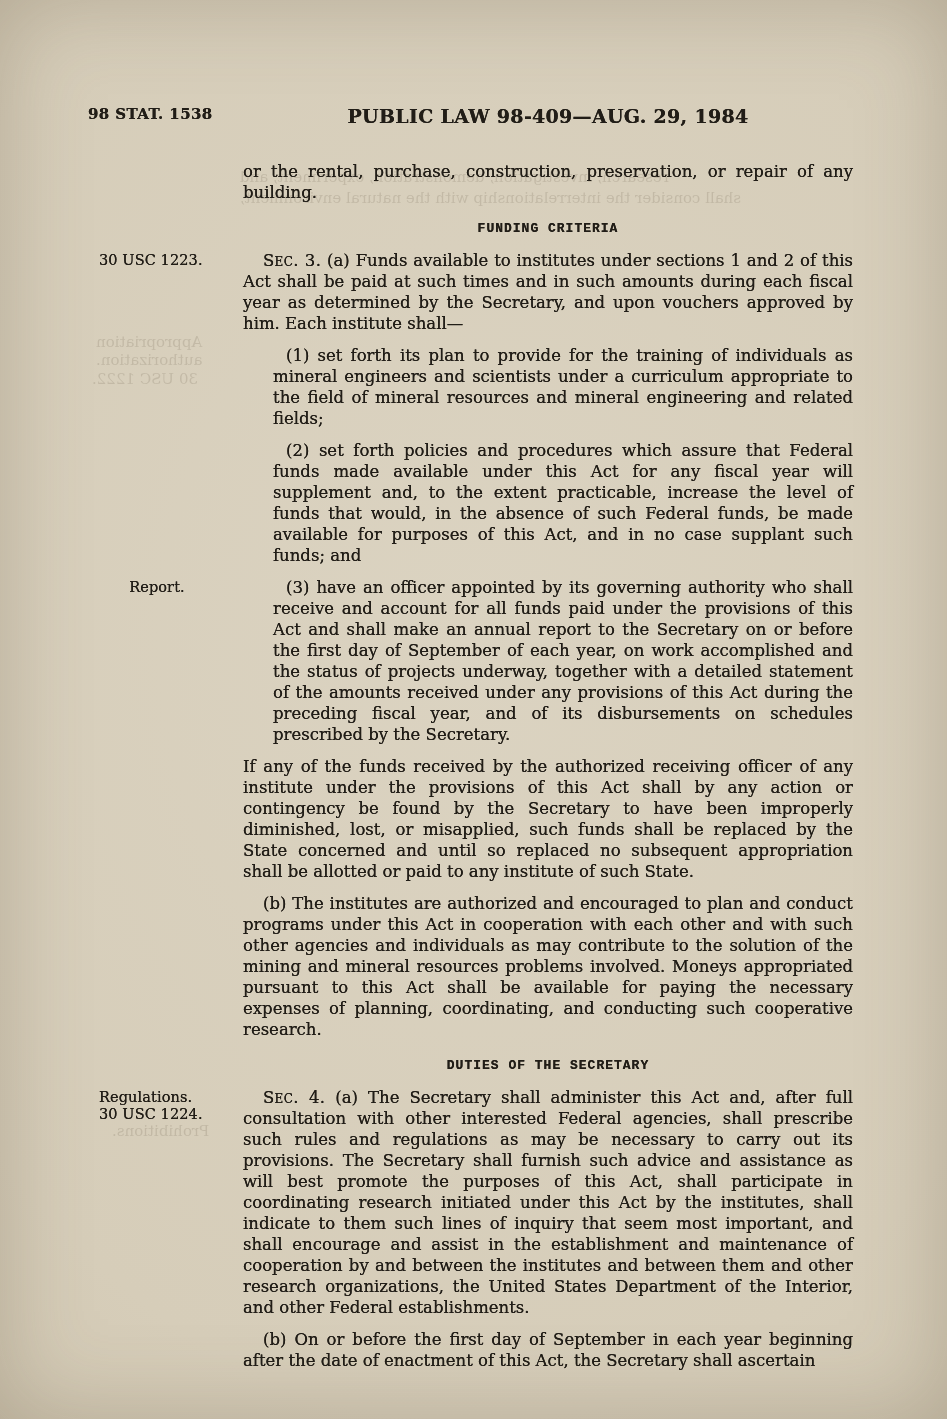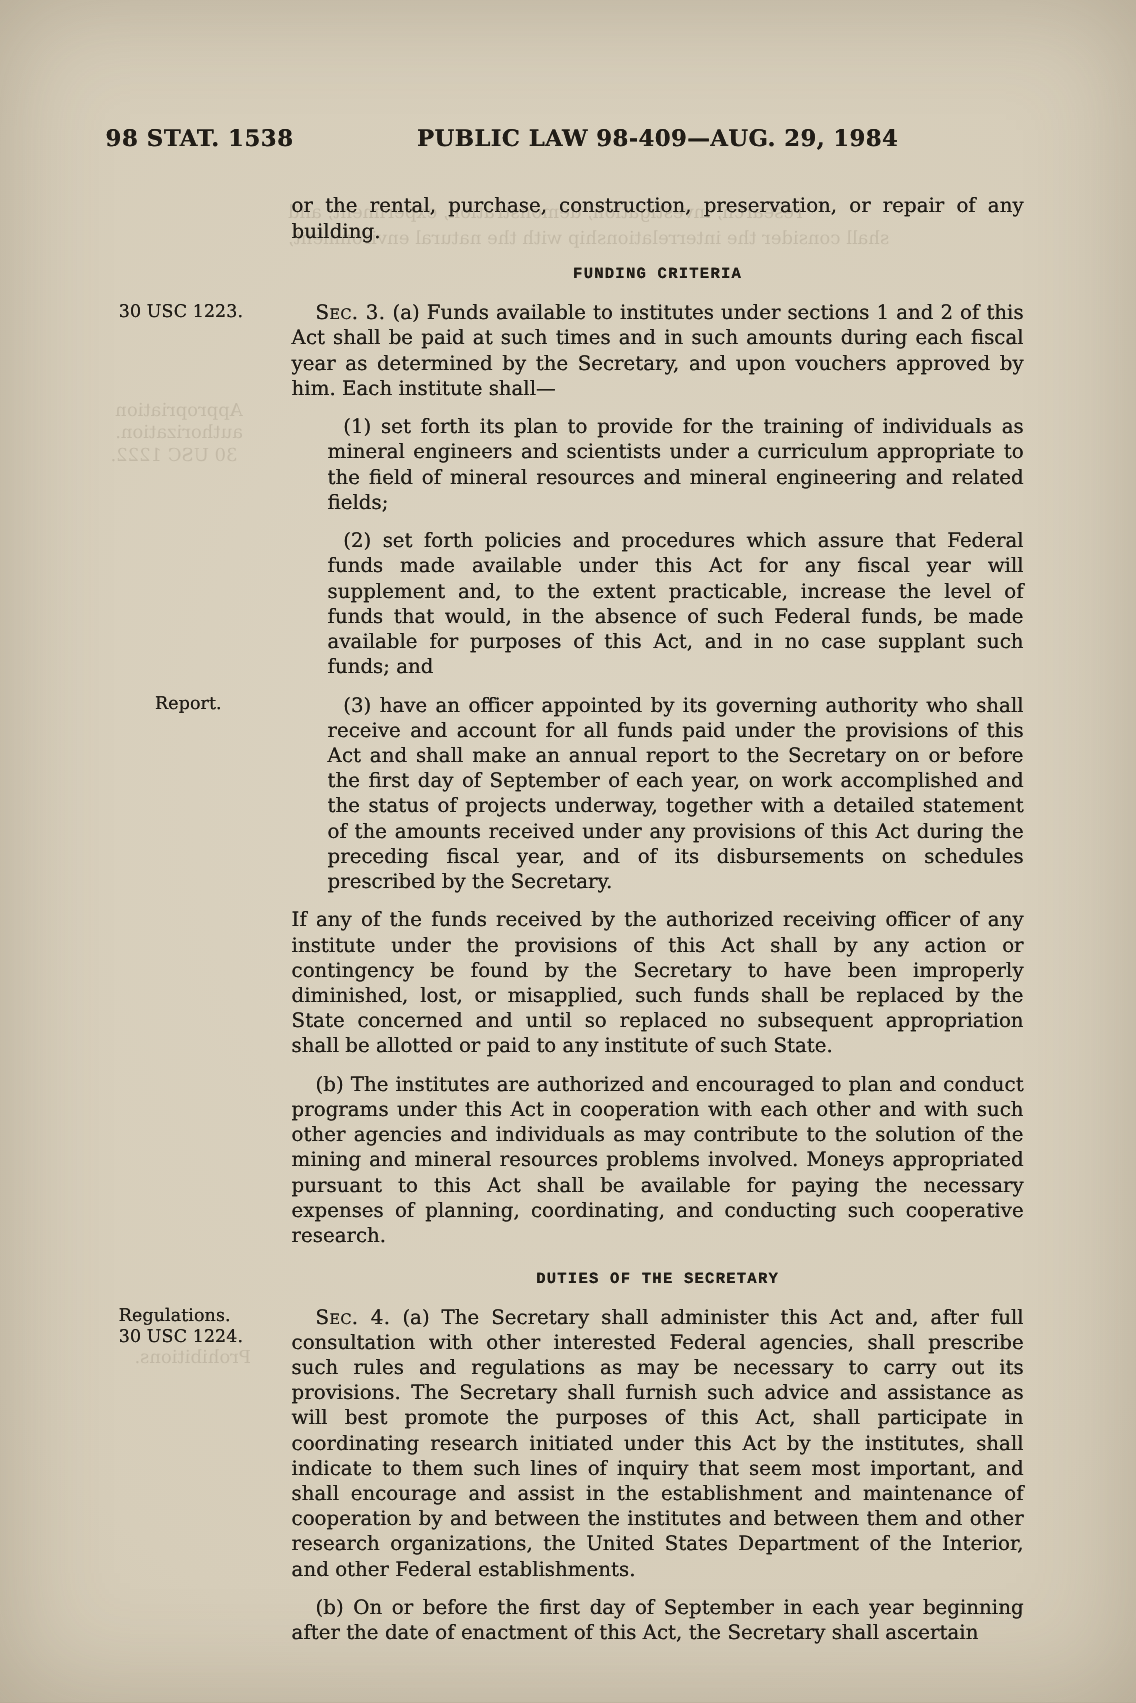--- a/index.html
+++ b/index.html
@@ -14,21 +14,21 @@
     overflow: hidden;
     background: radial-gradient(120% 100% at 50% 45%, #dbd3c1 0%, #d6cdb9 55%, #cfc5af 85%, #c3b89f 100%);
     box-shadow: inset 0 0 90px rgba(92, 80, 58, 0.28);
     color: #211d17;
   }
   .page-header {
     position: absolute; top: 105px; left: 0; width: 947px; height: 30px;
   }
   .stat-number {
     position: absolute; left: 88px; top: 0;
-    font-size: 19px; font-weight: bold; letter-spacing: 0.4px;
+    font-size: 15px; font-weight: bold; letter-spacing: 0.4px;
     text-shadow: 0 0 0.5px currentColor;
   }
   .law-title {
     position: absolute; left: 232px; top: 0; width: 632px;
     text-align: center; font-size: 19px; font-weight: bold; letter-spacing: 0.3px;
     text-shadow: 0 0 0.5px currentColor;
   }
   .text-column {
     position: absolute; left: 232px; top: 150px; width: 632px;
     font-size: 16.5px; line-height: 21px;

